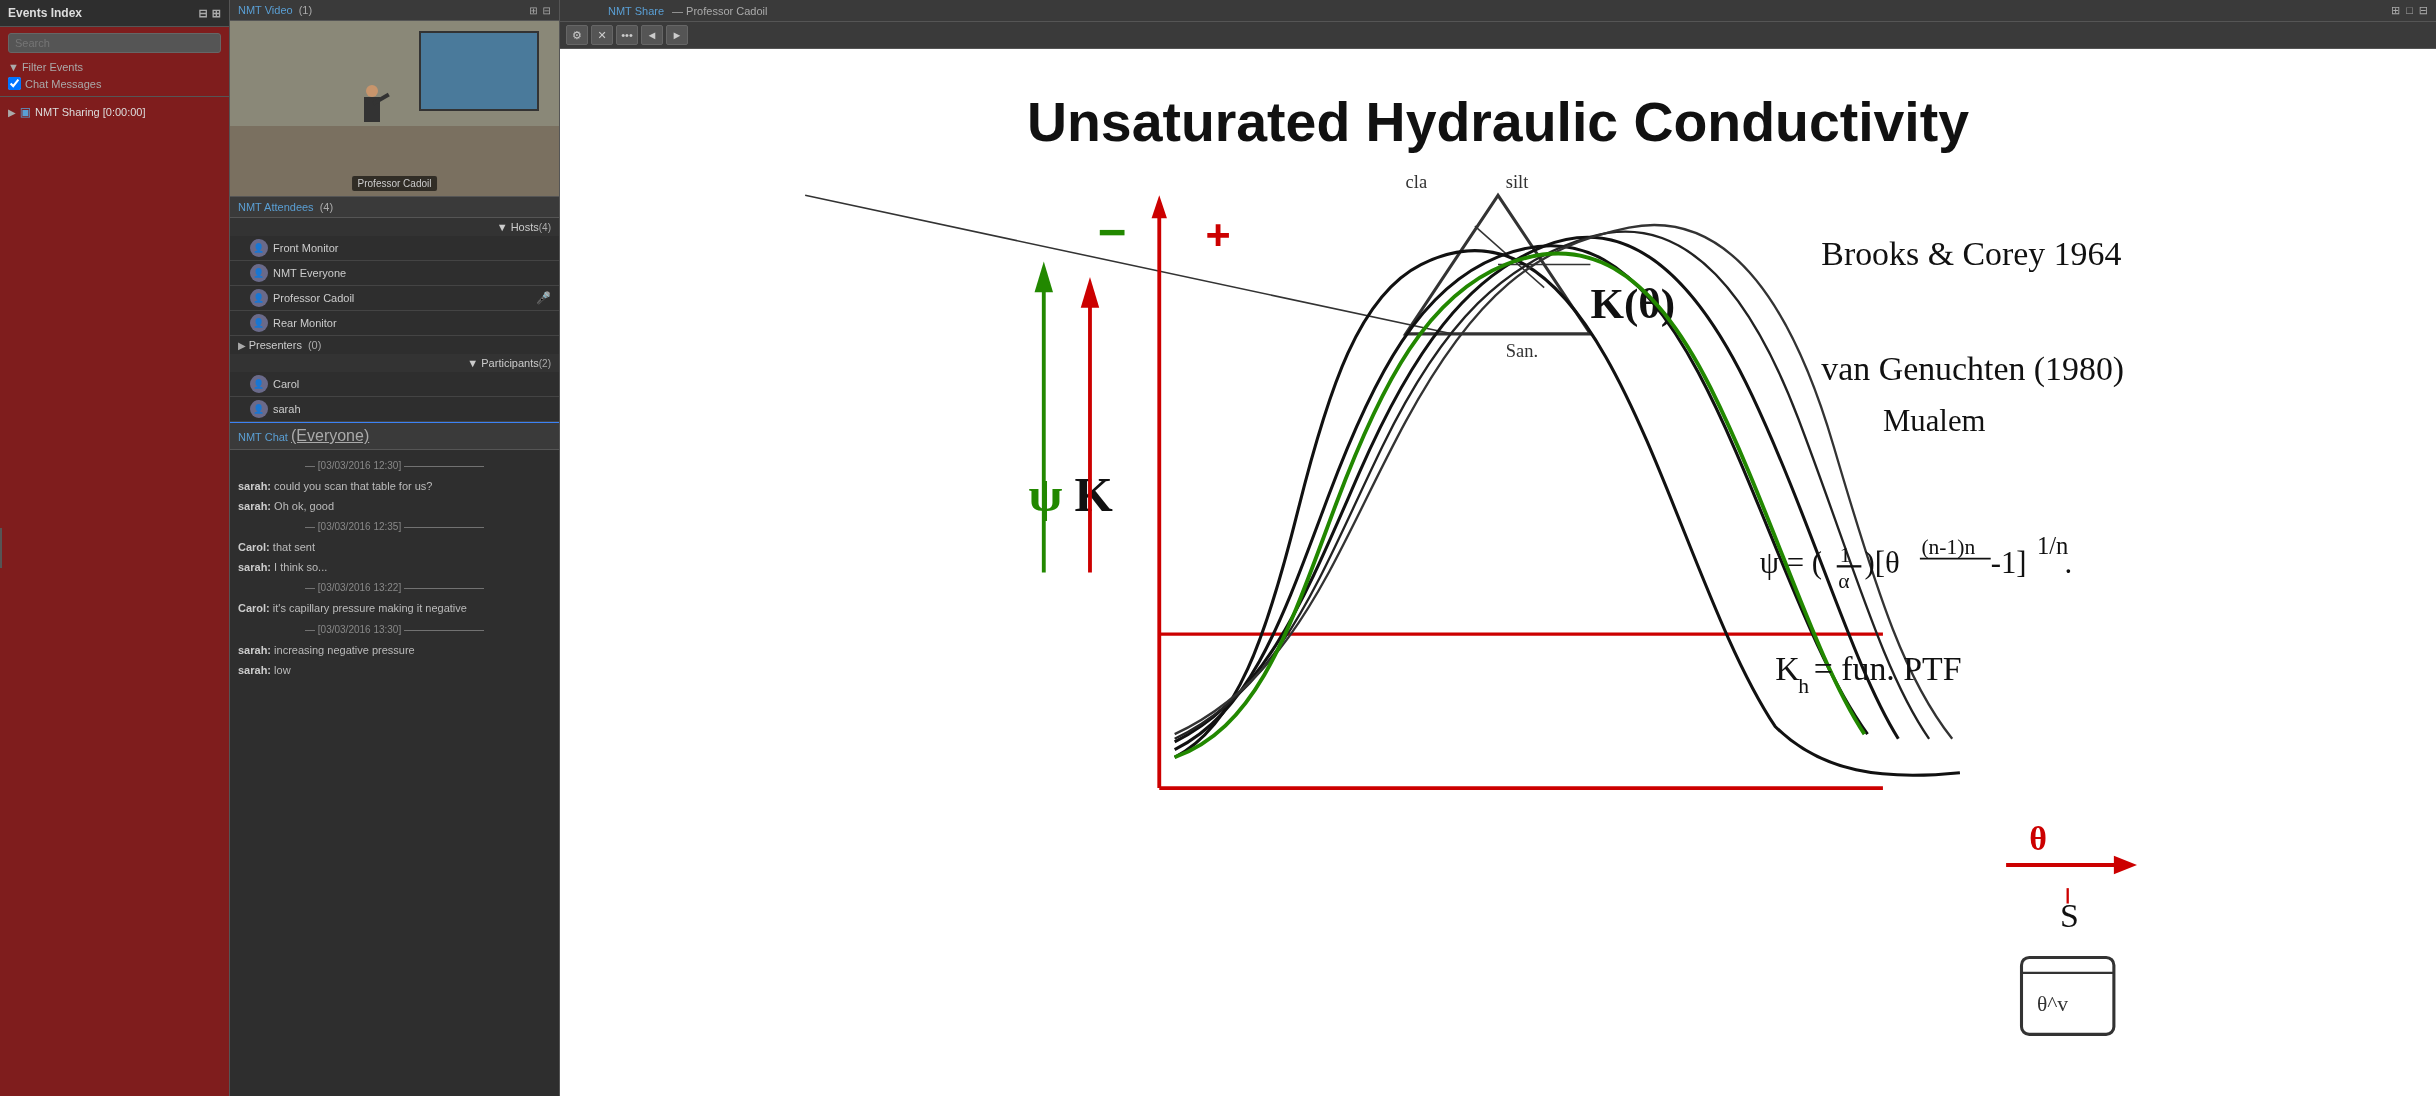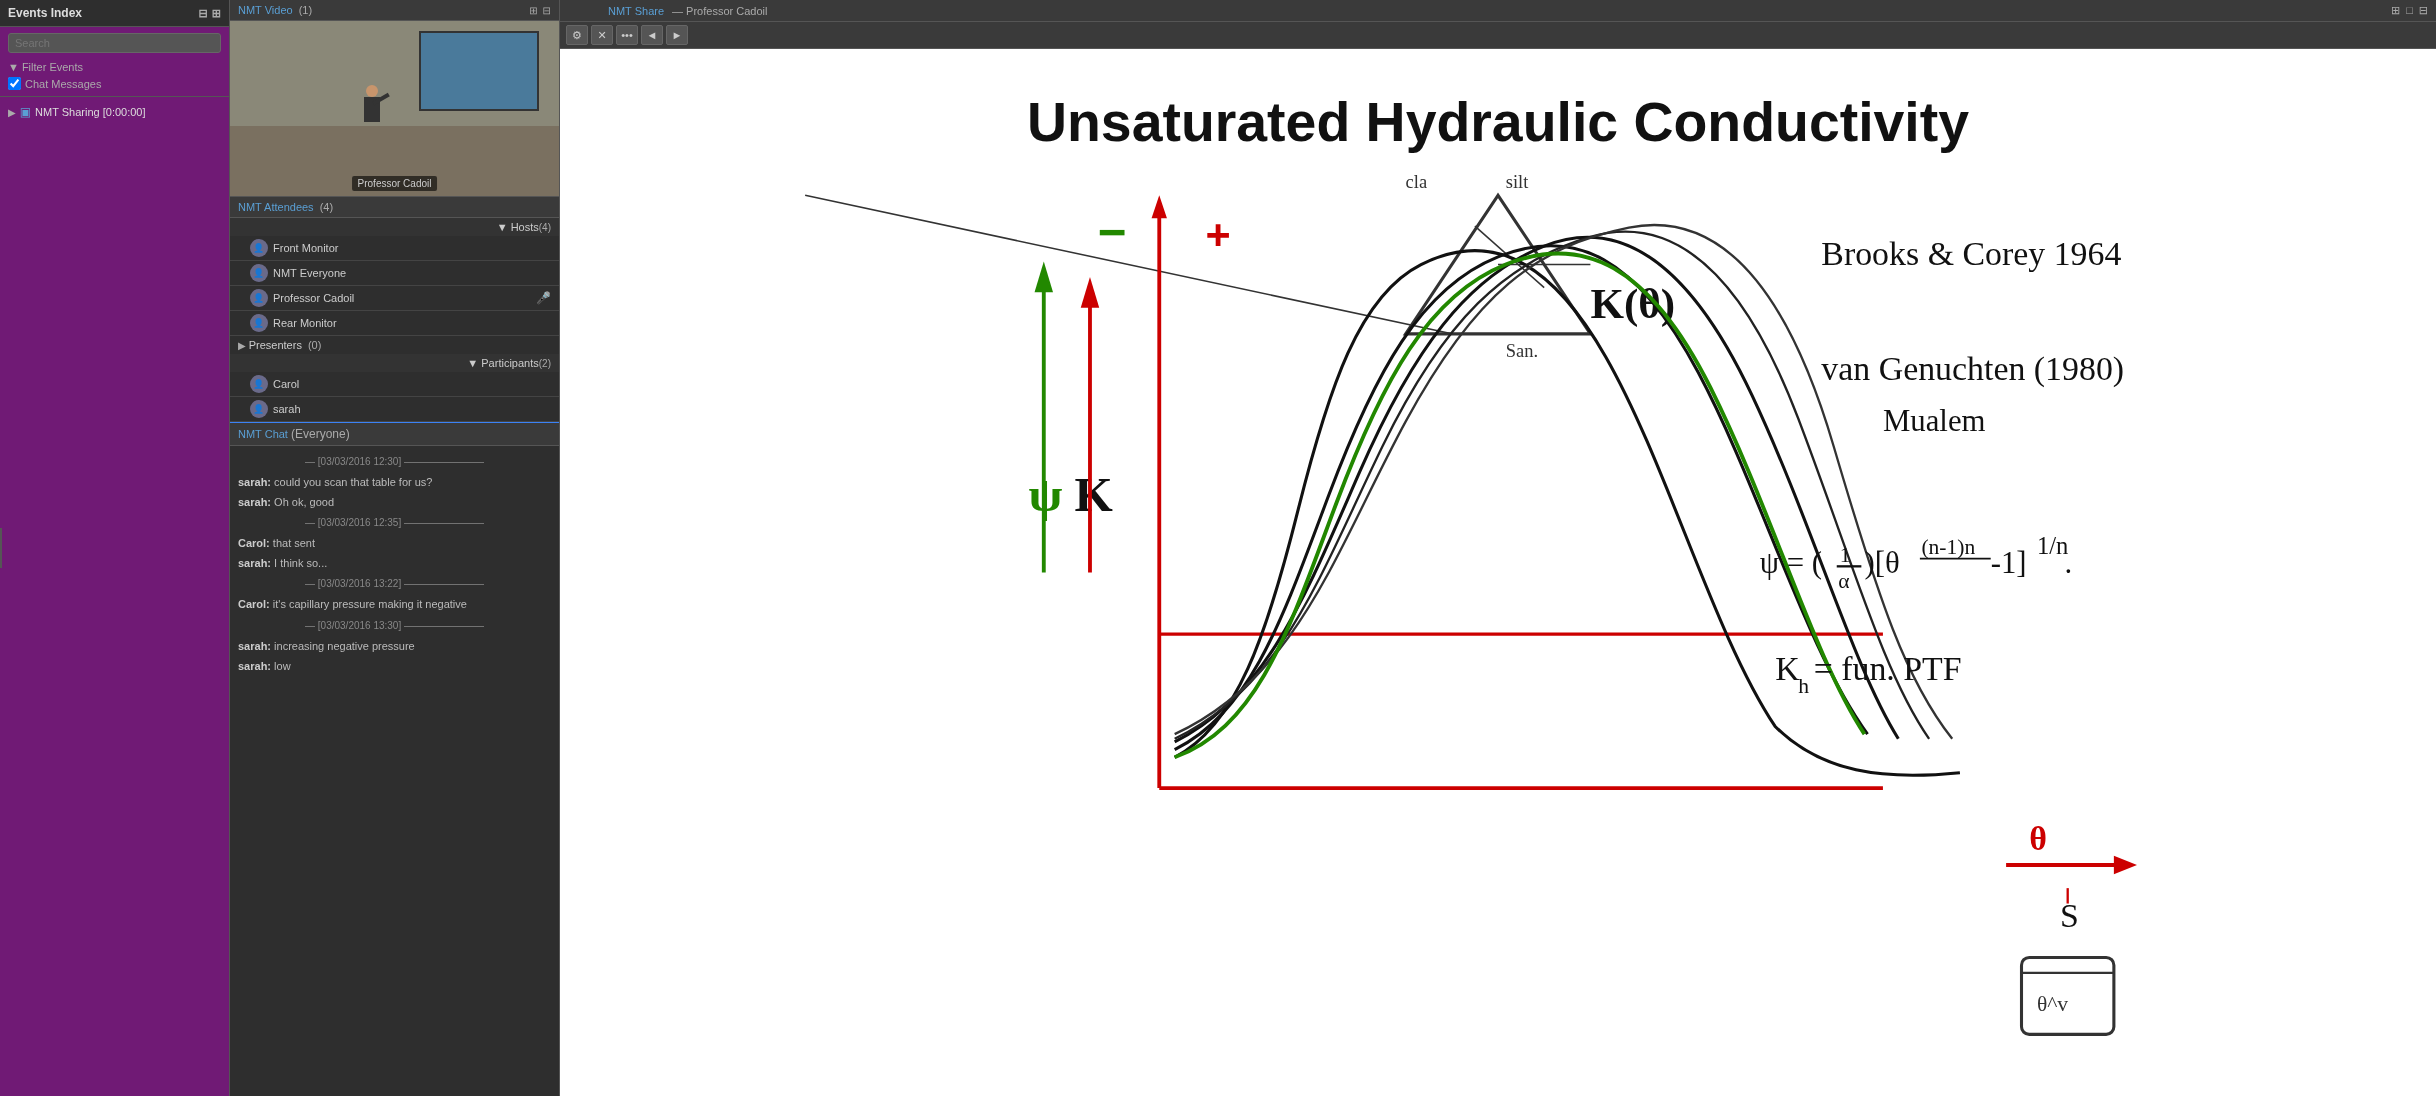--- a/index.html
+++ b/index.html
@@ -1,21 +1,21 @@
 <!DOCTYPE html>
 <html><head>
   <meta charset="utf-8">
   <style>
     * { box-sizing: border-box; margin: 0; padding: 0; }
     body { font-family: Arial, sans-serif; background: #2a2a2a; color: #ccc; font-size: 12px; display: flex; height: 100vh; overflow: hidden; }
 
     
     #sidebar {
       width: 230px;
-      background: #701a75;
+      background: #7f1d1d;
       display: flex;
       flex-direction: column;
       border-right: 1px solid #555;
       flex-shrink: 0;
     }
     #sidebar-header {
       background: #2e2e2e;
       padding: 6px 8px;
       font-size: 12px;
       font-weight: bold;
@@ -236,21 +236,21 @@
       overflow: hidden;
     }
     #chat-header {
       background: #3a3a3a;
       padding: 4px 8px;
       font-size: 11px;
       color: #5a9fd4;
       border-bottom: 1px solid #555;
       flex-shrink: 0;
     }
-    #chat-header span.everyone { color: #aaa; font-size: 12px; }
+    #chat-header span.everyone { color: #aaa; font-size: 16px; text-decoration: underline; }
     #chat-messages {
       flex: 1;
       overflow-y: auto;
       padding: 4px 8px;
       font-size: 11px;
       color: #ccc;
       line-height: 1.6;
     }
     .chat-timestamp {
       text-align: center;

